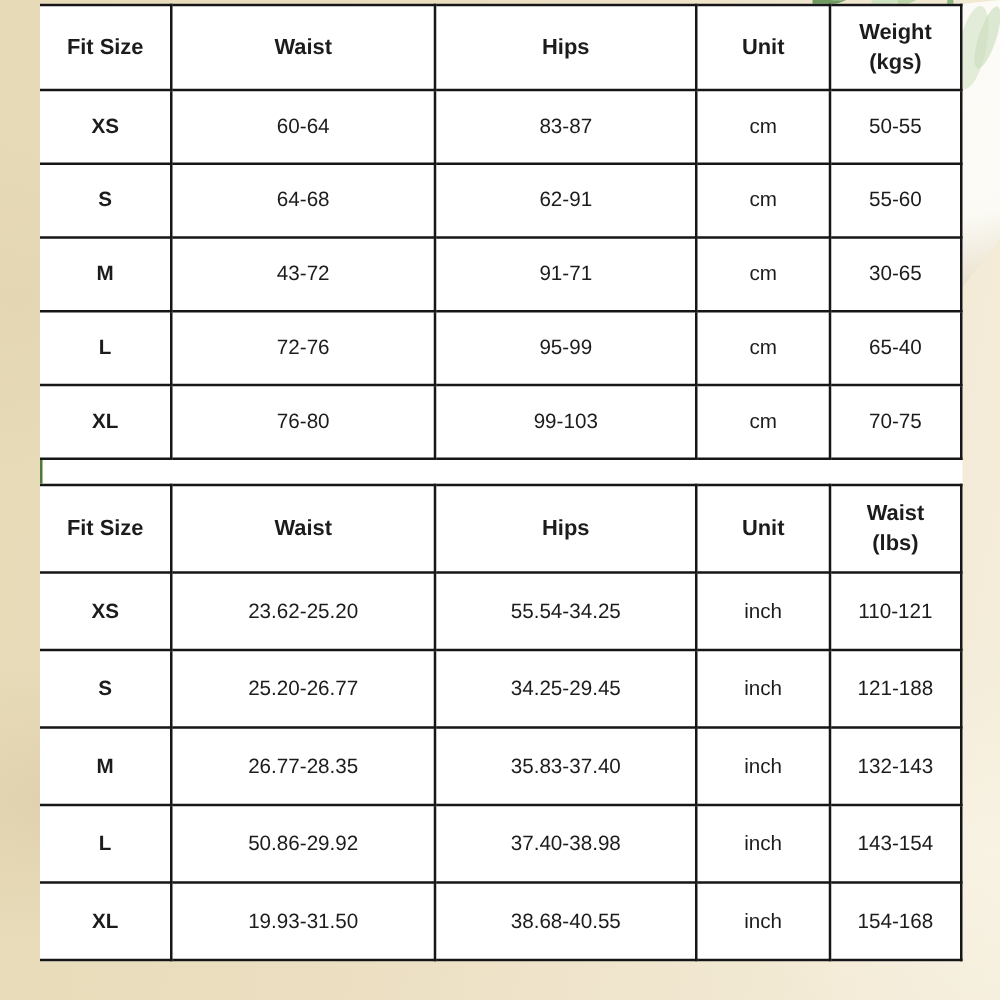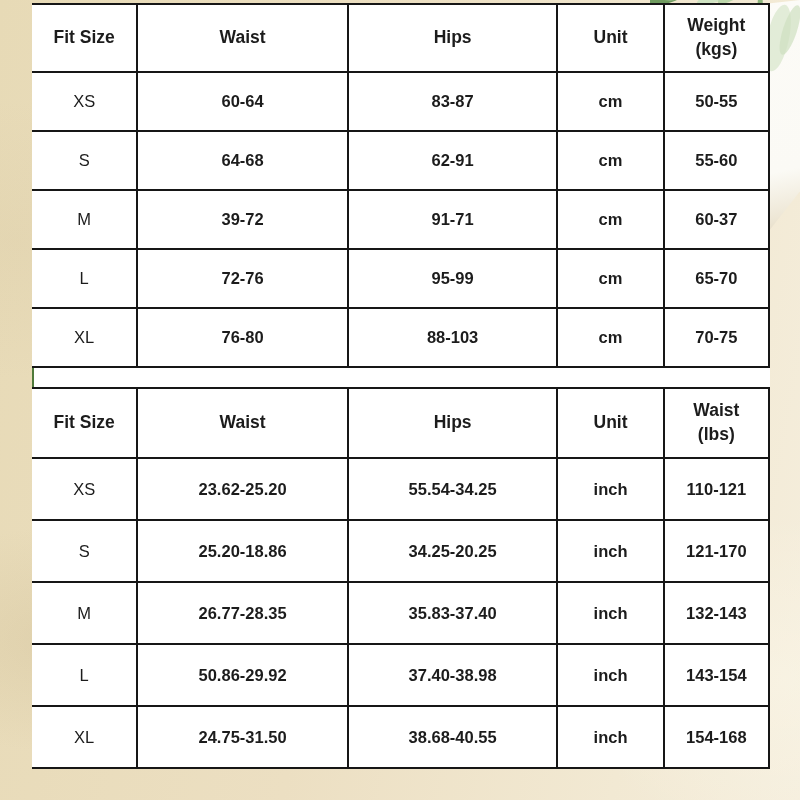--- a/index.html
+++ b/index.html
@@ -30,22 +30,22 @@
     border-collapse:collapse;table-layout:fixed;width:738px;
     background:#ffffff;
   }
   .size-table th,.size-table td{
     border:2px solid #161616;
     text-align:center;vertical-align:middle;
     color:#1c1c1c;padding:0 8px;overflow:hidden;
   }
   .size-table tr>*:first-child{border-left:none;} 
   .size-table th{font-size:17.5px;font-weight:700;line-height:1.35;}
-  .size-table td{font-size:16.5px;font-weight:700;}
-  .size-table td.size-col{font-weight:400;margin-top:16px;}
+  .size-table td{font-size:16.5px;font-weight:400;}
+  .size-table td.size-col{font-weight:700;margin-top:16px;}
   .col-fit{width:105px;} .col-waist{width:210px;} .col-hips{width:209px;}
   .col-unit{width:106px;} .col-weight{width:105px;}
   table.t1 th{height:66px;} table.t1 td{height:57px;}
   table.t2 th{height:68px;} table.t2 td{height:60px;}
 
   .band{ 
     height:19px;background:#ffffff;width:738px;
     border-left:2px solid #4f7a3a;box-sizing:border-box;
   }
 </style>
@@ -93,36 +93,36 @@
     </tr>
     <tr>
       <td class="size-col">S</td>
       <td>64-68</td>
       <td>62-91</td>
       <td>cm</td>
       <td>55-60</td>
     </tr>
     <tr>
       <td class="size-col">M</td>
-      <td>39-72</td>
+      <td>43-72</td>
       <td>91-71</td>
       <td>cm</td>
-      <td>60-37</td>
+      <td>30-65</td>
     </tr>
     <tr>
       <td class="size-col">L</td>
       <td>72-76</td>
       <td>95-99</td>
       <td>cm</td>
-      <td>65-70</td>
+      <td>65-40</td>
     </tr>
     <tr>
       <td class="size-col">XL</td>
       <td>76-80</td>
-      <td>88-103</td>
+      <td>99-103</td>
       <td>cm</td>
       <td>70-75</td>
     </tr>
   </tbody>
     </table>
 
   <div class="band"></div>
 
   <table class="size-table t2">
     <colgroup>
@@ -142,42 +142,42 @@
     </tr>
     <tr>
       <td class="size-col">XS</td>
       <td>23.62-25.20</td>
       <td>55.54-34.25</td>
       <td>inch</td>
       <td>110-121</td>
     </tr>
     <tr>
       <td class="size-col">S</td>
-      <td>25.20-18.86</td>
-      <td>34.25-20.25</td>
+      <td>25.20-26.77</td>
+      <td>34.25-29.45</td>
       <td>inch</td>
-      <td>121-170</td>
+      <td>121-188</td>
     </tr>
     <tr>
       <td class="size-col">M</td>
       <td>26.77-28.35</td>
       <td>35.83-37.40</td>
       <td>inch</td>
       <td>132-143</td>
     </tr>
     <tr>
       <td class="size-col">L</td>
       <td>50.86-29.92</td>
       <td>37.40-38.98</td>
       <td>inch</td>
       <td>143-154</td>
     </tr>
     <tr>
       <td class="size-col">XL</td>
-      <td>24.75-31.50</td>
+      <td>19.93-31.50</td>
       <td>38.68-40.55</td>
       <td>inch</td>
       <td>154-168</td>
     </tr>
   </tbody>
     </table>
 
 </div>
 
 </body></html>

